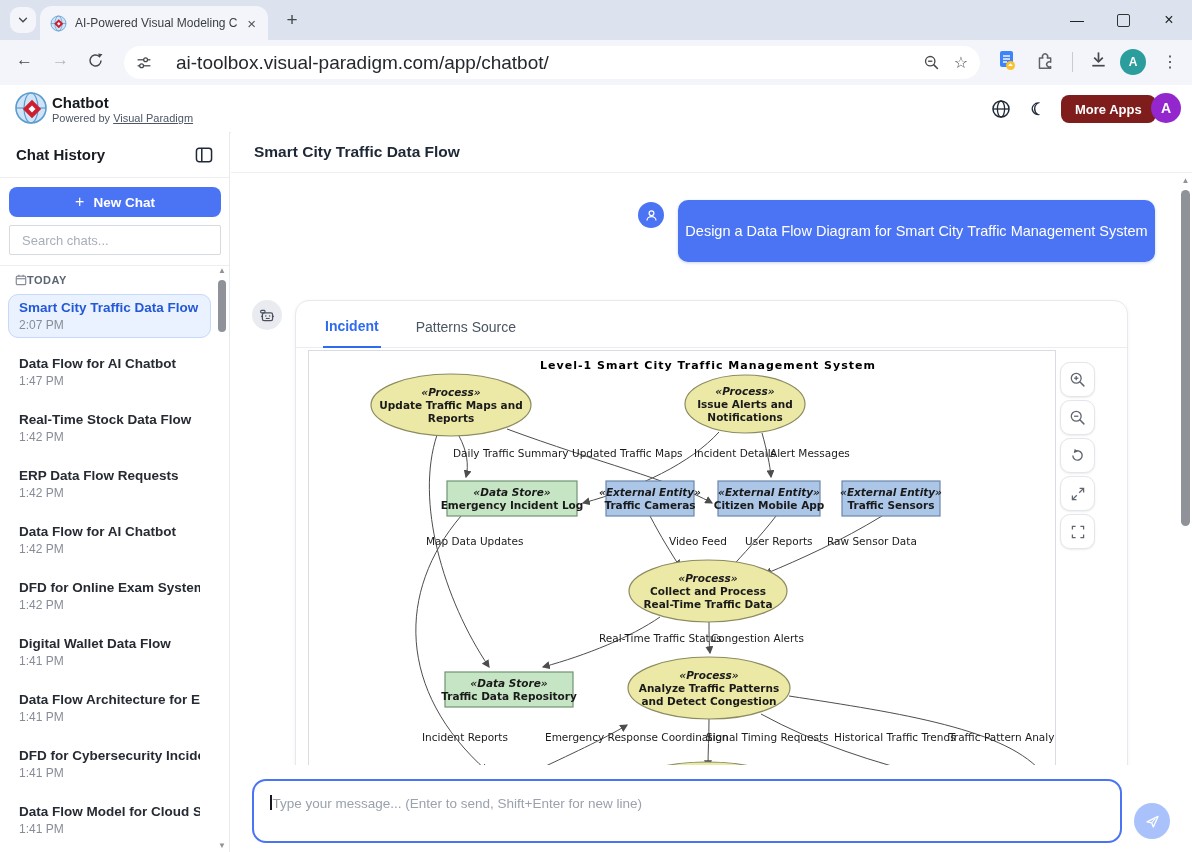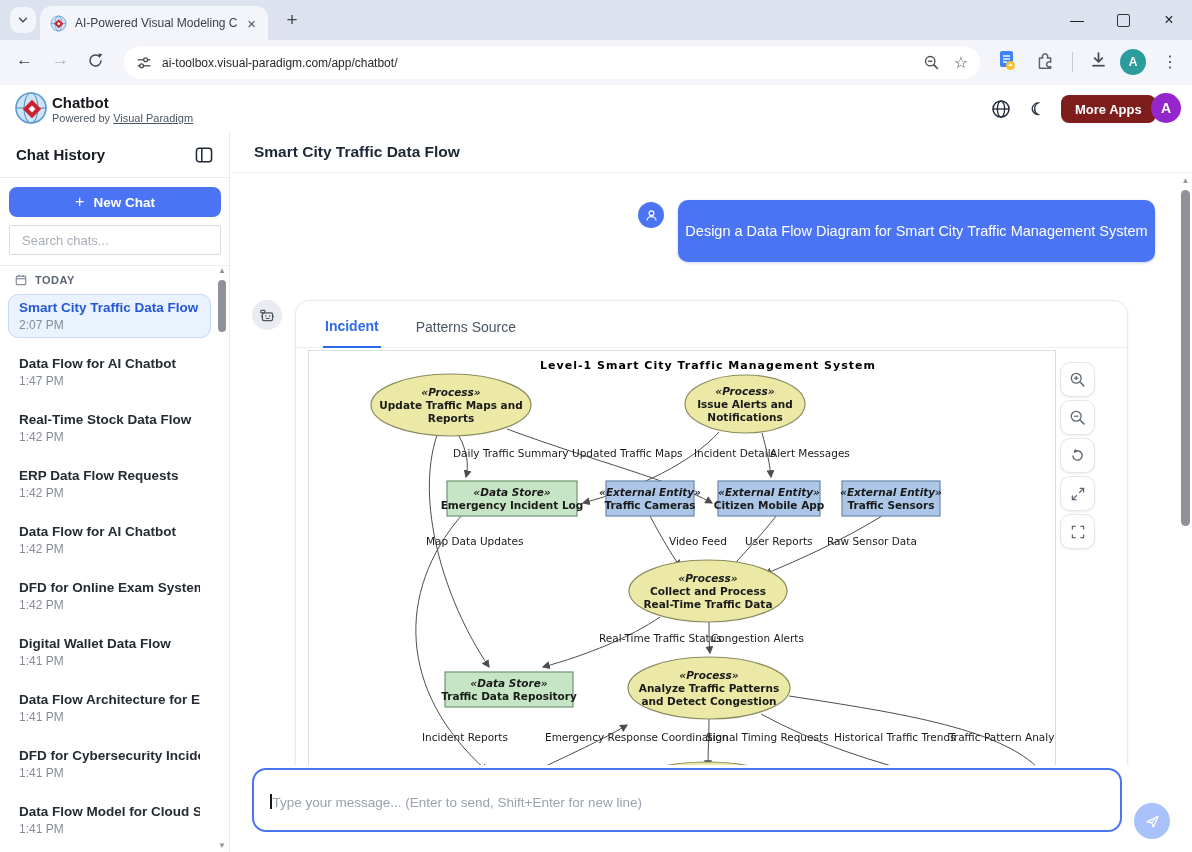--- a/index.html
+++ b/index.html
@@ -15,21 +15,21 @@
   .tabclose{font-size:15px;color:#50555b;line-height:1;padding:0 2px;cursor:default;}
   .newtab{position:absolute;left:280px;top:8px;width:24px;height:24px;display:flex;align-items:center;justify-content:center;
           font-size:19px;color:#44484e;}
   .winctl{position:absolute;top:0;height:40px;display:flex;align-items:center;}
   .winbtn{width:46px;text-align:center;color:#222;font-size:14px;}
   .maxbox{width:11px;height:11px;border:1.4px solid #333;border-radius:2px;margin:0 auto;}
   .toolbar{position:absolute;left:0;top:40px;right:0;height:45px;background:#f3f5fa;border-bottom:1px solid #e3e7ee;}
   .navic{position:absolute;top:50px;font-size:17px;color:#45494e;}
   .urlpill{position:absolute;left:124px;top:46px;width:856px;height:33px;background:#fff;border-radius:17px;
            display:flex;align-items:center;box-sizing:border-box;padding:0 12px;}
-  .urltext{font-size:12px;color:#25282d;margin-left:10px;flex:1;}
+  .urltext{font-size:19px;color:#25282d;margin-left:24px;flex:1;}
   .pillic{display:flex;align-items:center;margin-left:14px;}
   .staric{font-size:16px;color:#45494e;margin-left:14px;}
   .extic{position:absolute;top:50px;}
   .divline{position:absolute;left:1072px;top:52px;width:1px;height:20px;background:#c7ccd4;}
   .bavatar{position:absolute;left:1120px;top:49px;width:26px;height:26px;border-radius:50%;background:#2a9d9c;color:#fff;
            font-size:12px;font-weight:bold;display:flex;align-items:center;justify-content:center;}
   .kebab{position:absolute;left:1162px;top:49px;font-size:16px;color:#45494e;width:16px;text-align:center;line-height:26px;}
   
   .appheader{position:absolute;left:0;top:85px;right:0;height:47px;background:#fff;border-bottom:1px solid #e8eaf0;}
   .vplogo{position:absolute;left:14px;top:91px;}
@@ -46,21 +46,21 @@
   .sidebar{position:absolute;left:0;top:132px;width:230px;bottom:0;background:#fff;border-right:1px solid #e8eaf0;box-sizing:border-box;}
   .sb-head{height:45px;border-bottom:1px solid #eceef2;display:flex;align-items:center;justify-content:space-between;padding:0 16px;}
   .sb-title{font-size:15px;font-weight:bold;color:#171b22;}
   .newchat{margin:9px 9px 0;height:30px;background:#4b74f4;border:none;border-radius:8px;color:#fff;width:212px;
            font-size:13.5px;font-weight:bold;font-family:inherit;display:flex;align-items:center;justify-content:center;gap:9px;}
   .newchat .plus{font-size:16px;font-weight:normal;}
   .search{margin:8px 9px 0;width:212px;height:30px;border:1px solid #d6dae1;border-radius:2px;box-sizing:border-box;
           padding:0 12px;font-size:13px;color:#333;font-family:inherit;outline:none;}
   .search::placeholder{color:#a8aeb8;}
   .sb-div{border:none;border-top:1px solid #eceef2;margin:10px 0 0;}
-  .todayrow{padding:8px 16px 6px 15px;display:flex;align-items:flex-start;gap:8px;}
+  .todayrow{padding:8px 16px 6px 15px;display:flex;align-items:flex-start;}
   .todaylbl{font-size:11px;font-weight:bold;color:#5b6472;letter-spacing:.5px;}
   .chatlist{padding:2px 18px 0 8px;}
   .chatitem{padding:5px 10px;border-radius:10px;margin-bottom:12px;border:1px solid transparent;}
   .chatitem.sel{background:#e9f2fe;border-color:#c5d9fa;}
   .ct{font-size:13.5px;font-weight:600;color:#262b33;white-space:nowrap;overflow:hidden;}
   .chatitem.sel .ct{color:#2458d6;}
   .cm{font-size:12px;color:#868d98;margin-top:3px;}
   .sb-scroll{position:absolute;left:217px;top:264px;width:10px;height:588px;}
   .sb-scroll .thumb{position:absolute;left:1px;top:16px;width:8px;height:52px;background:#8f9299;border-radius:4px;}
   .scrarrow{position:absolute;left:0;width:10px;text-align:center;font-size:8px;color:#8f9299;}
@@ -80,22 +80,22 @@
   .ctab{font-size:14px;padding:0 2px 12px;color:#4b5563;}
   .ctab.active{color:#2f6bef;font-weight:600;border-bottom:2px solid #2f6bef;margin-bottom:-1px;}
   .canvas{margin:2px 0 0 12px;width:746px;height:600px;border:1px solid #d9dde3;box-sizing:content-box;background:#fff;}
   .dctrls{position:absolute;left:829px;top:189px;display:flex;flex-direction:column;gap:3px;}
   .dbtn{width:33px;height:33px;background:#fff;border:1px solid #e3e6eb;border-radius:10px;box-shadow:0 1px 2px rgba(0,0,0,.08);
         display:flex;align-items:center;justify-content:center;}
   .main-scroll{position:absolute;left:1180px;top:176px;width:11px;height:586px;}
   .main-scroll .thumb{position:absolute;left:1px;top:14px;width:9px;height:336px;background:#8f9299;border-radius:5px;}
   
   .inputbar{position:absolute;left:231px;top:765px;right:0;bottom:0;background:#fff;}
-  .msgbox{position:absolute;left:21px;top:3px;width:870px;height:64px;border:2px solid #4b74f4;border-radius:14px;
-          box-sizing:border-box;padding:23px 16px;cursor:text;}
+  .msgbox{position:absolute;left:21px;top:14px;width:870px;height:64px;border:2px solid #4b74f4;border-radius:14px;
+          box-sizing:border-box;padding:13px 16px;cursor:text;}
   .caret{display:inline-block;width:1.5px;height:15px;background:#15181d;vertical-align:-2px;margin-right:1px;}
   .phtext{font-size:13.5px;color:#9aa2ad;}
   .sendbtn{position:absolute;left:903px;top:38px;width:36px;height:36px;border-radius:50%;background:#a9c2fb;border:none;
            display:flex;align-items:center;justify-content:center;}
   svg{display:block;}
 </style>
 </head>
 <body>
 
 <div class="stage">

